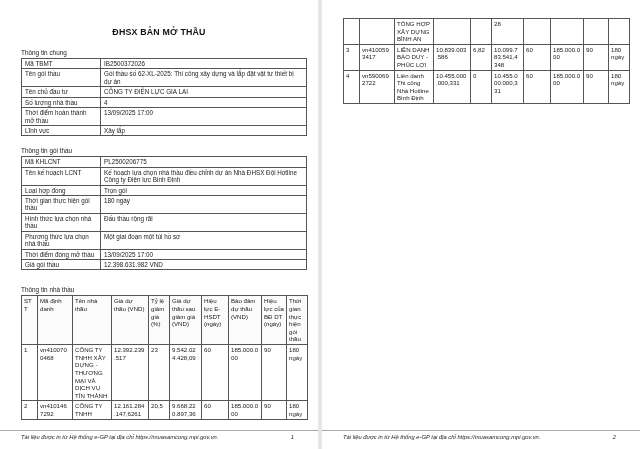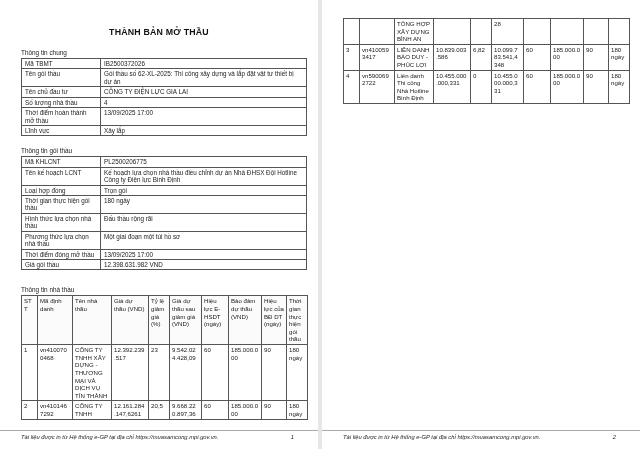--- a/index.html
+++ b/index.html
@@ -28,21 +28,21 @@
   .page2-table { margin-top:18px; }
 
   .page-footer { position:absolute; left:0; right:0; bottom:0; height:15px; border-top:1px solid #a9a9a9; display:flex; justify-content:space-between; align-items:flex-start; padding:3px 24px 0 21px; font-size:5.8px; font-style:italic; color:#222; }
 </style>
 </head>
 <body>
 
 <div class="viewer">
 
   <div class="page">
-    <h1 class="doc-title">THÀNH BẢN MỞ THẦU</h1>
+    <h1 class="doc-title">ĐHSX BẢN MỞ THẦU</h1>
 
     <div class="sec-heading">Thông tin chung</div>
     <table class="info-table">
       <tbody>
         <tr>
           <td class="lbl">Mã TBMT</td>
           <td>IB2500372026</td>
         </tr>
         <tr>
           <td class="lbl">Tên gói thầu</td>

